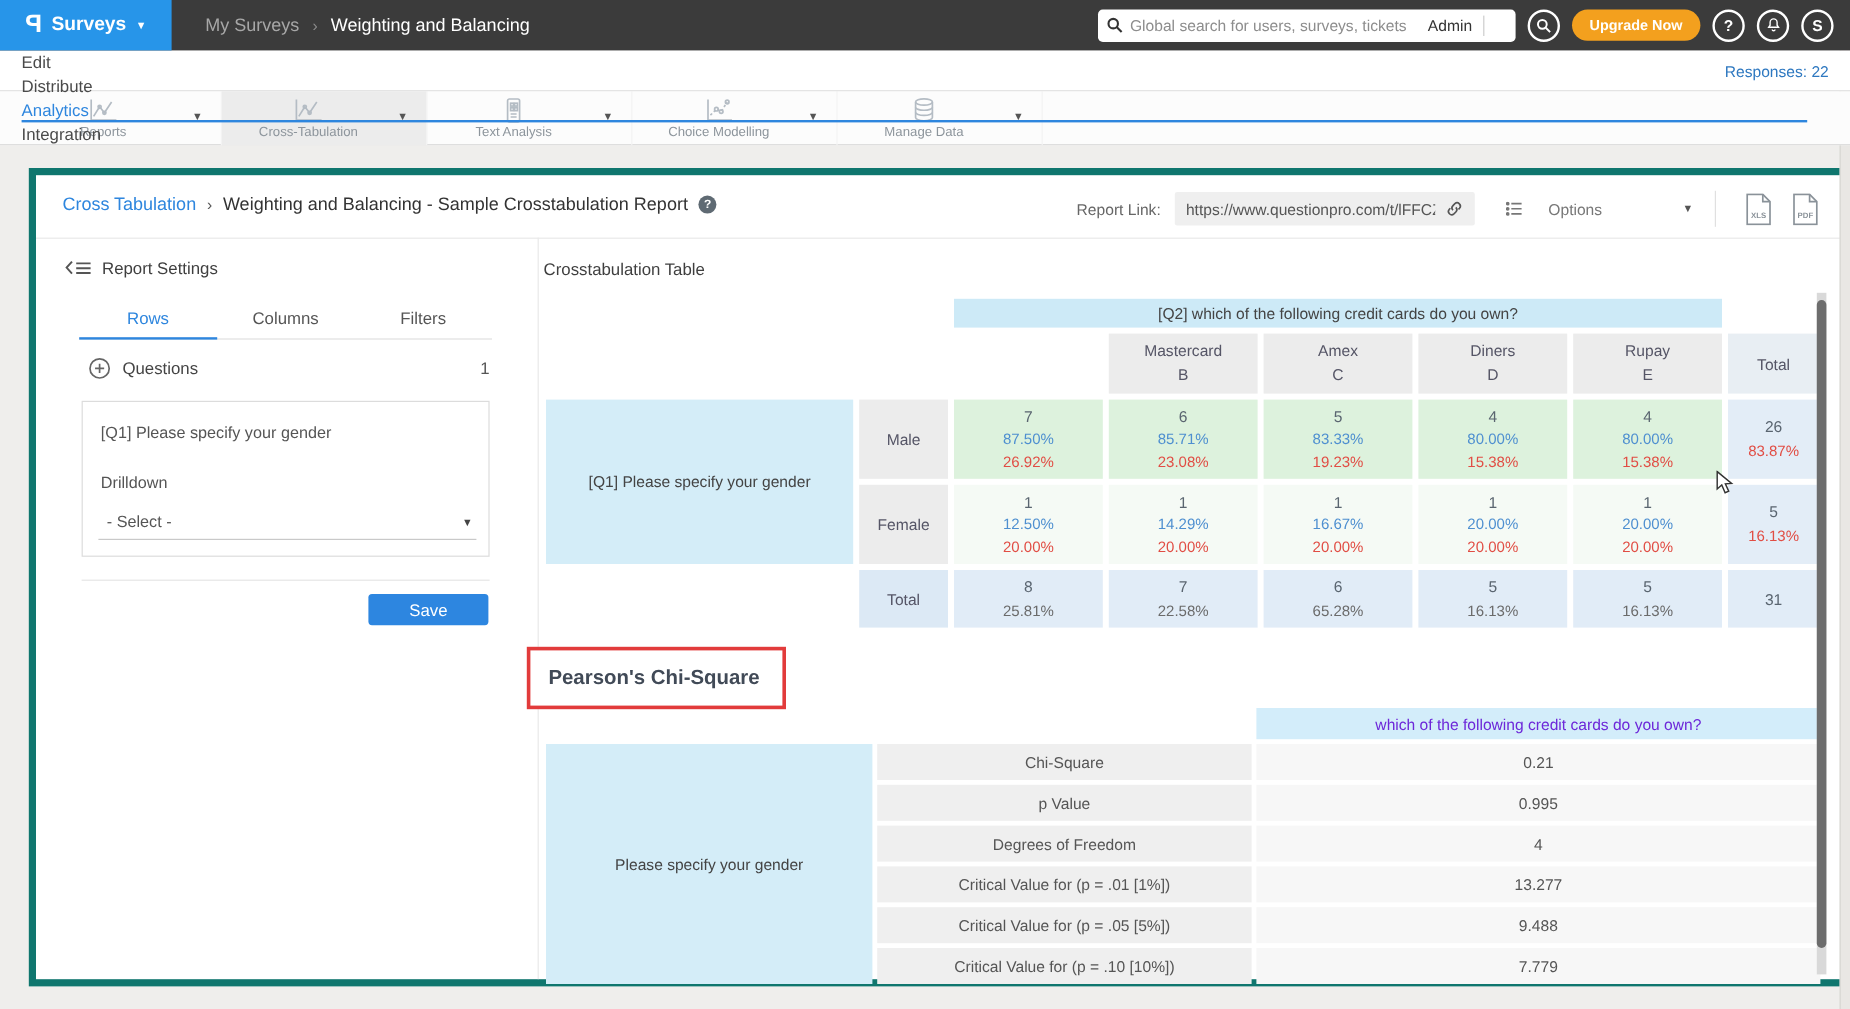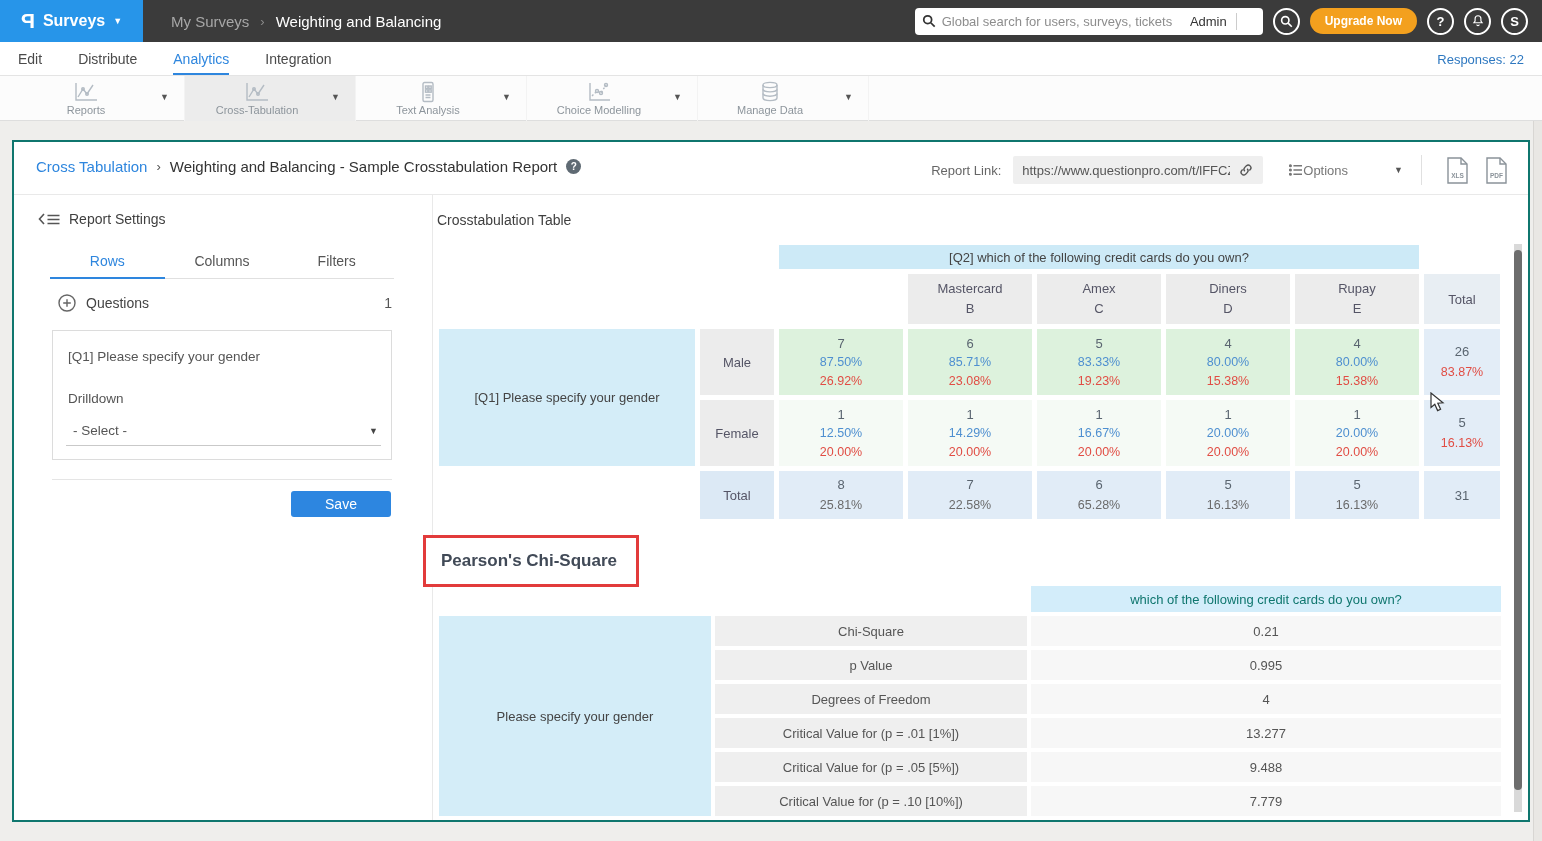--- a/index.html
+++ b/index.html
@@ -22,45 +22,45 @@
   .searchbox { width:348px; height:27px; background:#fff; border-radius:4px; display:flex; align-items:center; padding:0 7px; }
   .searchbox input { border:none; outline:none; flex:1; font-size:13px; font-family:"Liberation Sans",sans-serif; color:#6d28d9; margin-left:6px; min-width:0; }
   .searchbox input::placeholder { color:#8d8d8d; }
   .scope { font-size:13px; color:#333; padding:0 9px; cursor:pointer; }
   .scope-div { width:1px; height:17px; background:#ccc; }
   .scope-caret { color:#444; padding:0 5px; cursor:pointer; }
   .circle-btn { width:27px; height:27px; border:2px solid #fff; border-radius:50%; display:flex; align-items:center; justify-content:center; color:#fff; cursor:pointer; font-size:13px; font-weight:bold; flex:0 0 auto; }
   .upgrade { height:26px; padding:0 15px; background:#f3a01e; border-radius:13px; color:#fff; font-size:12px; font-weight:bold; display:flex; align-items:center; cursor:pointer; }
 
   
-  .nav { position:absolute; top:42px; left:0; width:1542px; height:34px; background:#fff; border-bottom:1px solid #e4e4e4; display:flex; align-items:stretch; padding-left:18px; z-index:4; }
+  .nav { position:absolute; top:42px; left:0; width:1542px; height:34px; background:#fff; border-bottom:1px solid #e4e4e4; display:flex; align-items:stretch; padding-left:18px; z-index:4;flex-direction:column; }
   .nav-item { font-size:14px; color:#4a4a4a; display:flex; align-items:center; margin-right:36px; cursor:pointer; border-bottom:2px solid transparent; padding-top:2px; }
   .nav-item.active { color:#2e86de; border-bottom-color:#2e86de; }
   .responses { position:absolute; right:18px; top:0; height:34px; display:flex; align-items:center; font-size:13px; color:#2e78c0; }
 
   
   .toolbar { position:absolute; top:76px; left:0; width:1542px; height:45px; background:#fcfcfc; border-bottom:1px solid #dedede; display:flex; padding-left:14px; z-index:3; }
   .tool-item { width:171px; height:45px; position:relative; cursor:pointer; border-right:1px solid #f3f3f3; }
   .tool-item.selected { background:#ececec; }
   .tool-icon { position:absolute; top:5px; left:0; right:26px; display:flex; justify-content:center; color:#b4bcc4; }
   .tool-label { position:absolute; bottom:5px; left:0; right:26px; text-align:center; font-size:11px; color:#8d959c; }
   .tool-caret { position:absolute; right:15px; top:17px; color:#555; }
 
   
-  .card { position:absolute; left:12px; top:140px; width:1518px; height:682px; background:#fff; border:2px solid #0f766e; }
+  .card { position:absolute; left:24px; top:140px; width:1518px; height:682px; background:#fff; border:6px solid #0f766e; }
   .crumb-row { position:absolute; left:22px; top:16px; display:flex; align-items:center; gap:9px; font-size:15px; }
   .crumb-link { color:#2e86de; cursor:pointer; }
   .crumb-sep { color:#555; font-size:13px; }
   .crumb-title { color:#333; }
   .help-dot { width:15px; height:15px; border-radius:50%; background:#5f6a73; color:#fff; font-size:10px; font-weight:bold; display:flex; align-items:center; justify-content:center; cursor:pointer; }
   .linkrow { position:absolute; top:12px; right:12px; height:32px; display:flex; align-items:center; }
   .linklabel { font-size:13px; color:#666; margin-right:12px; }
   .urlbox { width:250px; height:28px; background:#efefef; border-radius:2px; display:flex; align-items:center; padding:0 9px; gap:8px; cursor:pointer; }
   .urltext { font-size:13px; color:#555; white-space:nowrap; overflow:hidden; }
-  .options { display:flex; align-items:center; gap:0; margin-left:26px; color:#777; font-size:13px; cursor:pointer; }
+  .options { display:flex; align-items:center; gap:21px; margin-left:26px; color:#777; font-size:13px; cursor:pointer; }
   .options .caret { color:#555; margin-left:46px; }
   .vdiv { width:1px; height:30px; background:#e0e0e0; margin:0 16px 0 18px; }
   .doc-btn { margin:0 8px; cursor:pointer; color:#8a9299; }
   .hline { position:absolute; left:0; top:52px; width:100%; height:1px; background:#e9e9e9; }
   .vsep { position:absolute; left:418px; top:52px; bottom:0; width:1px; background:#e9e9e9; }
 
   
   .rs-head { position:absolute; left:24px; top:69px; display:flex; align-items:center; gap:9px; font-size:14px; color:#3f3f3f; }
   .collapse-ic { display:flex; align-items:center; gap:2px; color:#555; cursor:pointer; }
   .tabs { position:absolute; left:36px; top:106px; width:344px; display:flex; border-bottom:1px solid #e0e0e0; }
@@ -98,21 +98,21 @@
   .totcol .cnt { font-size:13px; color:#5a6570; }
   .totcol .p2 { color:#e14d44; }
   .totrow { background:#e1ecf7; font-size:12.5px; line-height:1.6; color:#6b6b6b; }
   .totrow .cnt { font-size:13px; color:#5a6570; }
   .grand { background:#e1ecf7; font-size:13px; color:#5a6570; }
 
   
   .chi-box { position:absolute; left:409px; top:393px; width:216px; height:52px; border:3px solid #e23b3b; background:#fff; display:flex; align-items:center; }
   .chi-title { font-size:17px; font-weight:bold; color:#414a57; padding-left:15px; }
   .chi { position:absolute; left:425px; top:444px; display:grid; grid-template-columns:272px 312px 470px; grid-template-rows:26px repeat(6,30px); gap:4px; }
-  .chi-head { grid-column:3; grid-row:1; background:#d3edfa; font-size:13px; color:#0f766e; }
+  .chi-head { grid-column:3; grid-row:1; background:#d3edfa; font-size:13px; color:#6d28d9; }
   .chi-q { grid-column:1; grid-row:2 / span 6; background:#d4edf8; font-size:13px; color:#444; }
   .chi-lab { grid-column:2; background:#efefef; font-size:13px; color:#555; }
   .chi-val { grid-column:3; background:#f7f7f7; font-size:13px; color:#555; }
 
   
   .inner-track { position:absolute; left:1514px; top:244px; width:8px; height:568px; background:#d9d9d9; cursor:pointer; }
   .inner-thumb { position:absolute; left:1514px; top:250px; width:8px; height:540px; background:#6d6d6d; border-radius:4px; cursor:grab; }
   .outer-track { position:absolute; left:1533px; top:42px; width:9px; height:799px; background:#e9e7e4; border-left:1px solid #d8d6d3; cursor:pointer; }
   .cursor { position:absolute; left:1430px; top:392px; z-index:20; pointer-events:none; }
 </style>

